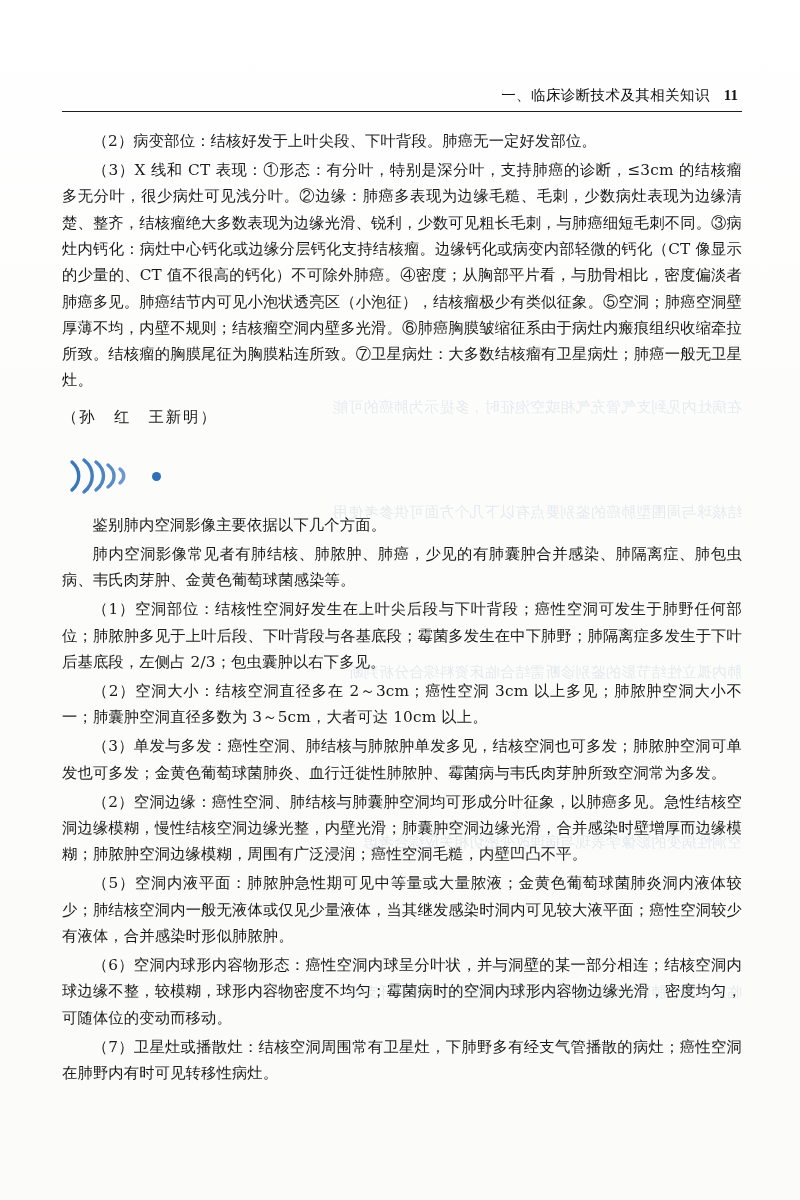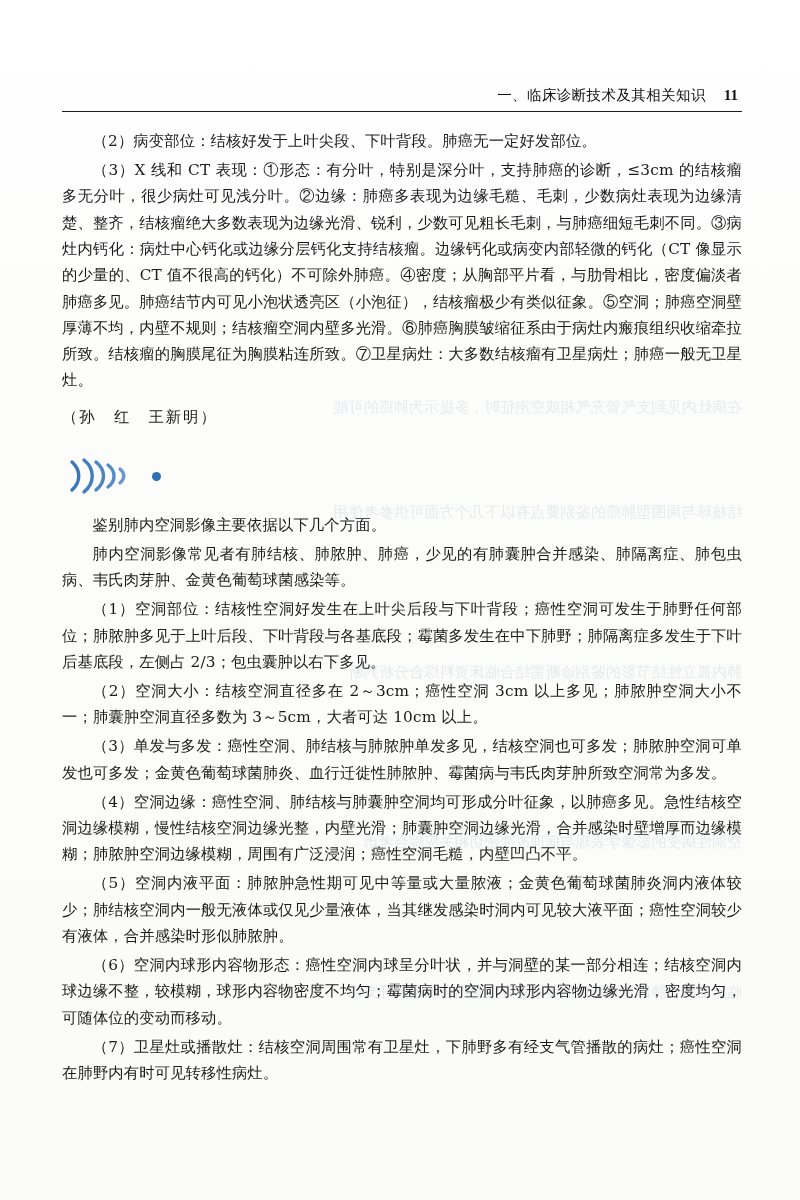--- a/index.html
+++ b/index.html
@@ -28,33 +28,34 @@
   .content {
     position: relative;
     padding: 86px 58px 40px 62px;
   }
 
   
   .runhead {
     display: flex;
     align-items: baseline;
     justify-content: flex-end;
-    gap: 18px;
+    gap: 2px;
     padding-right: 4px;
   }
   .runhead .rh-text {
     font-size: 14.5px;
     letter-spacing: 0.4px;
     color: #111;
   }
   .runhead .rh-page {
     font-size: 15px;
     font-weight: bold;
     font-family: "Liberation Serif", serif;
     color: #111;
+    margin-left: 12px;
   }
   .rule {
     margin-top: 6px;
     border-top: 1.3px solid #1d1d1d;
     height: 0;
   }
 
   
   .body {
     margin-top: 16px;
@@ -161,20 +162,20 @@
       </svg>
       <span class="bullet-dot"></span>
     </div>
 
     <div class="body" style="margin-top:0">
       <p class="para">鉴别肺内空洞影像主要依据以下几个方面。</p>
       <p class="para">肺内空洞影像常见者有肺结核、肺脓肿、肺癌，少见的有肺囊肿合并感染、肺隔离症、肺包虫病、韦氏肉芽肿、金黄色葡萄球菌感染等。</p>
       <p class="para">（1）空洞部位：结核性空洞好发生在上叶尖后段与下叶背段；癌性空洞可发生于肺野任何部位；肺脓肿多见于上叶后段、下叶背段与各基底段；霉菌多发生在中下肺野；肺隔离症多发生于下叶后基底段，左侧占 2/3；包虫囊肿以右下多见。</p>
       <p class="para">（2）空洞大小：结核空洞直径多在 2～3cm；癌性空洞 3cm 以上多见；肺脓肿空洞大小不一；肺囊肿空洞直径多数为 3～5cm，大者可达 10cm 以上。</p>
       <p class="para">（3）单发与多发：癌性空洞、肺结核与肺脓肿单发多见，结核空洞也可多发；肺脓肿空洞可单发也可多发；金黄色葡萄球菌肺炎、血行迁徙性肺脓肿、霉菌病与韦氏肉芽肿所致空洞常为多发。</p>
-      <p class="para">（4）空洞边缘：癌性空洞、肺结核与肺囊肿空洞均可形成分叶征象，以肺癌多见。急性结核空洞边缘模糊，慢性结核空洞边缘光整，内壁光滑；肺囊肿空洞边缘光滑，合并感染时壁增厚而边缘模糊；肺脓肿空洞边缘模糊，周围有广泛浸润；癌性空洞毛糙，内壁凹凸不平。</p>
+      <p class="para">（2）空洞边缘：癌性空洞、肺结核与肺囊肿空洞均可形成分叶征象，以肺癌多见。急性结核空洞边缘模糊，慢性结核空洞边缘光整，内壁光滑；肺囊肿空洞边缘光滑，合并感染时壁增厚而边缘模糊；肺脓肿空洞边缘模糊，周围有广泛浸润；癌性空洞毛糙，内壁凹凸不平。</p>
       <p class="para">（5）空洞内液平面：肺脓肿急性期可见中等量或大量脓液；金黄色葡萄球菌肺炎洞内液体较少；肺结核空洞内一般无液体或仅见少量液体，当其继发感染时洞内可见较大液平面；癌性空洞较少有液体，合并感染时形似肺脓肿。</p>
       <p class="para">（6）空洞内球形内容物形态：癌性空洞内球呈分叶状，并与洞壁的某一部分相连；结核空洞内球边缘不整，较模糊，球形内容物密度不均匀；霉菌病时的空洞内球形内容物边缘光滑，密度均匀，可随体位的变动而移动。</p>
       <p class="para">（7）卫星灶或播散灶：结核空洞周围常有卫星灶，下肺野多有经支气管播散的病灶；癌性空洞在肺野内有时可见转移性病灶。</p>
     </div>
 
   </div>
 </div>
 
 </body></html>

